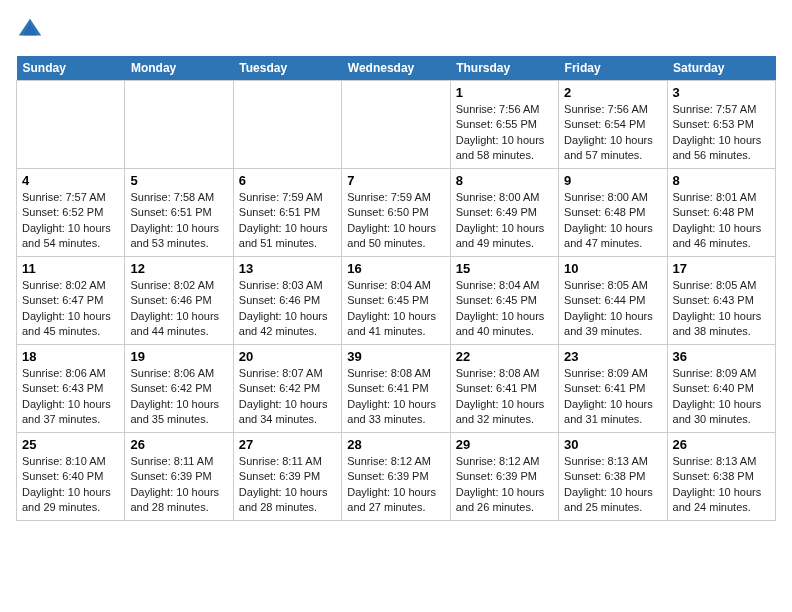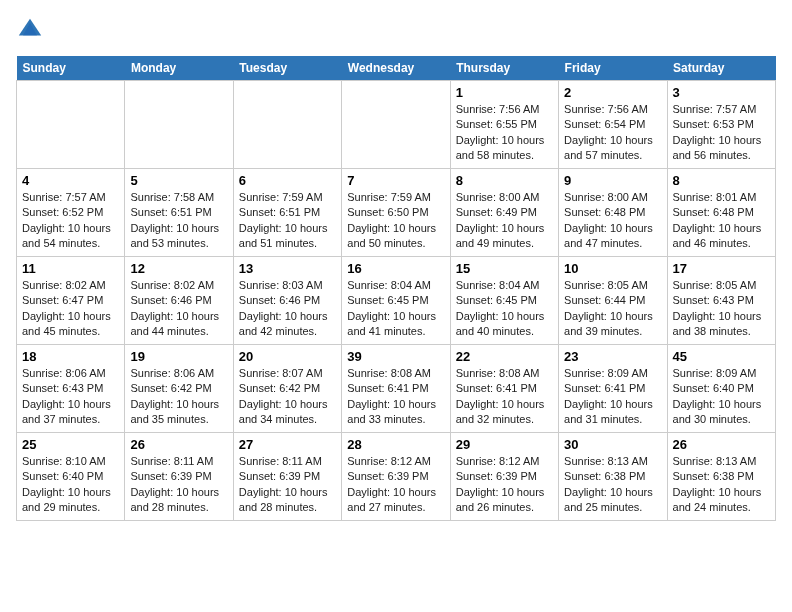--- a/index.html
+++ b/index.html
@@ -221,21 +221,21 @@
         </td>
         <td>
           <span class="day-num">22</span>
           <div class="cell-text">Sunrise: 8:08 AM<br>Sunset: 6:41 PM<br>Daylight: 10 hours and 32 minutes.</div>
         </td>
         <td>
           <span class="day-num">23</span>
           <div class="cell-text">Sunrise: 8:09 AM<br>Sunset: 6:41 PM<br>Daylight: 10 hours and 31 minutes.</div>
         </td>
         <td>
-          <span class="day-num">45</span>
+          <span class="day-num">36</span>
           <div class="cell-text">Sunrise: 8:09 AM<br>Sunset: 6:40 PM<br>Daylight: 10 hours and 30 minutes.</div>
         </td>
       </tr>
       <tr class="week-row">
         <td>
           <span class="day-num">25</span>
           <div class="cell-text">Sunrise: 8:10 AM<br>Sunset: 6:40 PM<br>Daylight: 10 hours and 29 minutes.</div>
         </td>
         <td>
           <span class="day-num">26</span>

